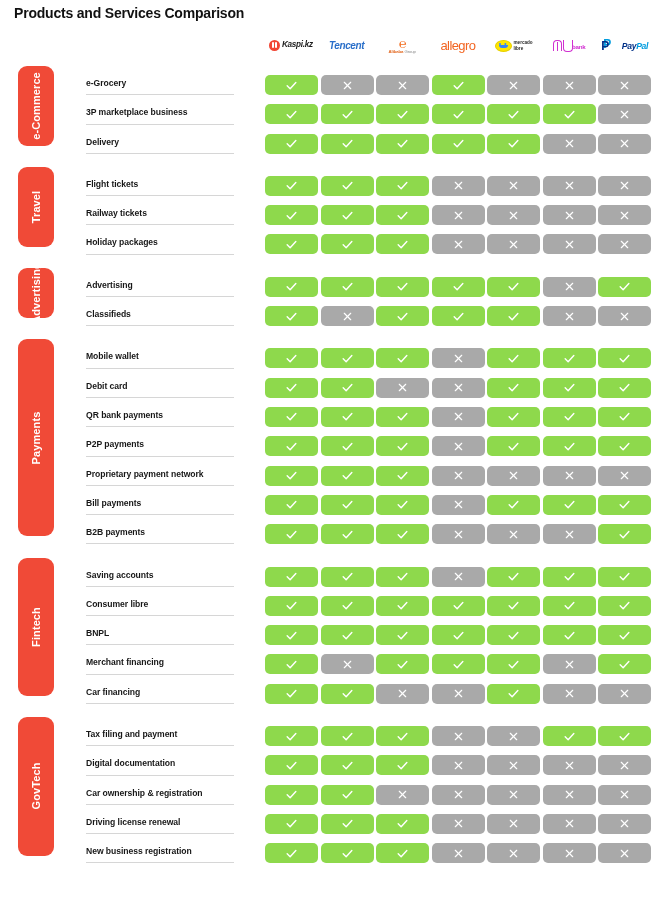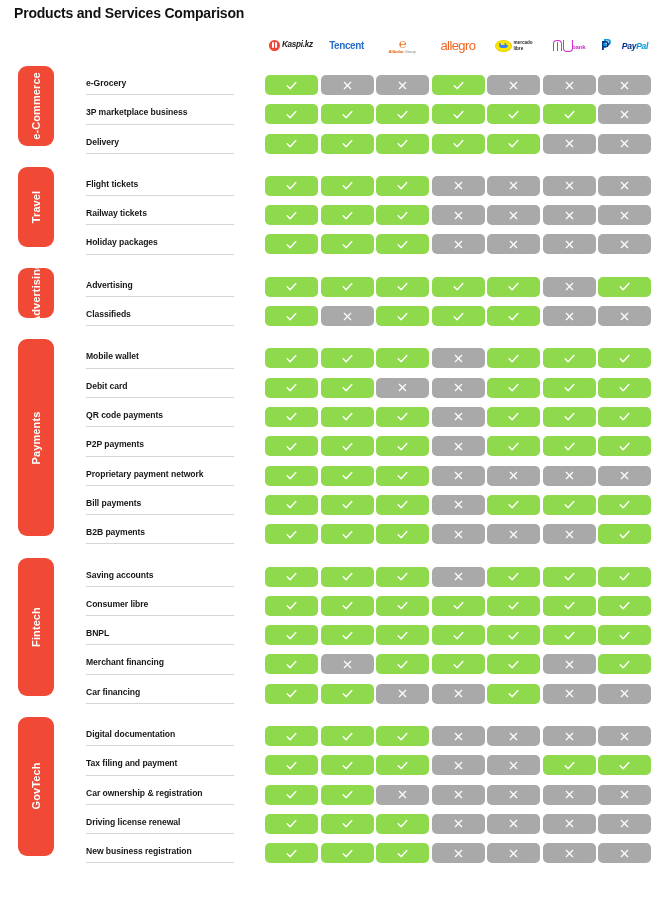--- a/index.html
+++ b/index.html
@@ -63,21 +63,21 @@
     width: 2px; height: 6px; background: #fff; border-radius: 1px;
   }
   .kaspi-mark::after {
     content: ""; position: absolute; left: 6px; top: 2.4px;
     width: 2px; height: 6px; background: #fff; border-radius: 1px;
   }
   .kaspi-txt { font-size: 8.2px; font-weight: bold; color: #1c1c1c; letter-spacing: -0.3px; font-style: italic; }
 
   .tencent-txt {
     font-size: 10px; font-weight: bold; color: #2a6fc9;
-    letter-spacing: -0.4px;
+    font-style: italic; letter-spacing: -0.4px;
   }
 
   .alibaba-wrap { display:flex; flex-direction:column; align-items:center; line-height:1; }
   .alibaba-glyph { font-size: 13px; color:#f36f21; font-style: italic; font-weight: bold; letter-spacing:-1px; }
   .alibaba-sub { font-size: 4.3px; color:#e2671f; font-weight: bold; letter-spacing:-0.1px; margin-top:0.5px;}
   .alibaba-sub i { color:#8a8a8a; font-style: normal; font-weight: normal;}
 
   .allegro-txt { font-size: 13px; color:#f26522; letter-spacing:-0.6px; font-weight: normal; text-align: center; }
 
   .ml-wrap { display:flex; align-items:center; gap:2px; }
@@ -847,21 +847,21 @@
             <div class="cell yes">
               <span>
                 <svg width="13" height="13" viewBox="0 0 24 24" fill="none" stroke="#ffffff" stroke-width="2.6" stroke-linecap="round" stroke-linejoin="round">
                   <polyline points="4,12.5 9.5,18 20,6.5"></polyline>
                 </svg>
               </span>
             </div>
           </div>
         </div>
         <div class="row">
-          <div class="row-label">QR code payments</div>
+          <div class="row-label">QR bank payments</div>
           <div class="row-rule"></div>
           <div class="cells">
             <div class="cell yes">
               <span>
                 <svg width="13" height="13" viewBox="0 0 24 24" fill="none" stroke="#ffffff" stroke-width="2.6" stroke-linecap="round" stroke-linejoin="round">
                   <polyline points="4,12.5 9.5,18 20,6.5"></polyline>
                 </svg>
               </span>
             </div>
             <div class="cell yes">
@@ -1428,20 +1428,77 @@
           </div>
         </div>
       </div>
     </div>
     <div class="group" style="top: 715px; height: 146.5px;">
       <div class="group-tab" style="top: 2px; height: 138.5px;">
         <span class="group-tab-label">GovTech</span>
       </div>
       <div class="rows">
         <div class="row">
+          <div class="row-label">Tax filing and payment</div>
+          <div class="row-rule"></div>
+          <div class="cells">
+            <div class="cell yes">
+              <span>
+                <svg width="13" height="13" viewBox="0 0 24 24" fill="none" stroke="#ffffff" stroke-width="2.6" stroke-linecap="round" stroke-linejoin="round">
+                  <polyline points="4,12.5 9.5,18 20,6.5"></polyline>
+                </svg>
+              </span>
+            </div>
+            <div class="cell yes">
+              <span>
+                <svg width="13" height="13" viewBox="0 0 24 24" fill="none" stroke="#ffffff" stroke-width="2.6" stroke-linecap="round" stroke-linejoin="round">
+                  <polyline points="4,12.5 9.5,18 20,6.5"></polyline>
+                </svg>
+              </span>
+            </div>
+            <div class="cell yes">
+              <span>
+                <svg width="13" height="13" viewBox="0 0 24 24" fill="none" stroke="#ffffff" stroke-width="2.6" stroke-linecap="round" stroke-linejoin="round">
+                  <polyline points="4,12.5 9.5,18 20,6.5"></polyline>
+                </svg>
+              </span>
+            </div>
+            <div class="cell no">
+              <span>
+                <svg width="11" height="11" viewBox="0 0 24 24" fill="none" stroke="#ffffff" stroke-width="2.6" stroke-linecap="round">
+                  <line x1="5" y1="5" x2="19" y2="19"></line>
+                  <line x1="19" y1="5" x2="5" y2="19"></line>
+                </svg>
+              </span>
+            </div>
+            <div class="cell no">
+              <span>
+                <svg width="11" height="11" viewBox="0 0 24 24" fill="none" stroke="#ffffff" stroke-width="2.6" stroke-linecap="round">
+                  <line x1="5" y1="5" x2="19" y2="19"></line>
+                  <line x1="19" y1="5" x2="5" y2="19"></line>
+                </svg>
+              </span>
+            </div>
+            <div class="cell yes">
+              <span>
+                <svg width="13" height="13" viewBox="0 0 24 24" fill="none" stroke="#ffffff" stroke-width="2.6" stroke-linecap="round" stroke-linejoin="round">
+                  <polyline points="4,12.5 9.5,18 20,6.5"></polyline>
+                </svg>
+              </span>
+            </div>
+            <div class="cell yes">
+              <span>
+                <svg width="13" height="13" viewBox="0 0 24 24" fill="none" stroke="#ffffff" stroke-width="2.6" stroke-linecap="round" stroke-linejoin="round">
+                  <polyline points="4,12.5 9.5,18 20,6.5"></polyline>
+                </svg>
+              </span>
+            </div>
+          </div>
+        </div>
+        <div class="row">
           <div class="row-label">Digital documentation</div>
           <div class="row-rule"></div>
           <div class="cells">
             <div class="cell yes">
               <span>
                 <svg width="13" height="13" viewBox="0 0 24 24" fill="none" stroke="#ffffff" stroke-width="2.6" stroke-linecap="round" stroke-linejoin="round">
                   <polyline points="4,12.5 9.5,18 20,6.5"></polyline>
                 </svg>
               </span>
             </div>
@@ -1481,77 +1538,20 @@
                   <line x1="5" y1="5" x2="19" y2="19"></line>
                   <line x1="19" y1="5" x2="5" y2="19"></line>
                 </svg>
               </span>
             </div>
             <div class="cell no">
               <span>
                 <svg width="11" height="11" viewBox="0 0 24 24" fill="none" stroke="#ffffff" stroke-width="2.6" stroke-linecap="round">
                   <line x1="5" y1="5" x2="19" y2="19"></line>
                   <line x1="19" y1="5" x2="5" y2="19"></line>
-                </svg>
-              </span>
-            </div>
-          </div>
-        </div>
-        <div class="row">
-          <div class="row-label">Tax filing and payment</div>
-          <div class="row-rule"></div>
-          <div class="cells">
-            <div class="cell yes">
-              <span>
-                <svg width="13" height="13" viewBox="0 0 24 24" fill="none" stroke="#ffffff" stroke-width="2.6" stroke-linecap="round" stroke-linejoin="round">
-                  <polyline points="4,12.5 9.5,18 20,6.5"></polyline>
-                </svg>
-              </span>
-            </div>
-            <div class="cell yes">
-              <span>
-                <svg width="13" height="13" viewBox="0 0 24 24" fill="none" stroke="#ffffff" stroke-width="2.6" stroke-linecap="round" stroke-linejoin="round">
-                  <polyline points="4,12.5 9.5,18 20,6.5"></polyline>
-                </svg>
-              </span>
-            </div>
-            <div class="cell yes">
-              <span>
-                <svg width="13" height="13" viewBox="0 0 24 24" fill="none" stroke="#ffffff" stroke-width="2.6" stroke-linecap="round" stroke-linejoin="round">
-                  <polyline points="4,12.5 9.5,18 20,6.5"></polyline>
-                </svg>
-              </span>
-            </div>
-            <div class="cell no">
-              <span>
-                <svg width="11" height="11" viewBox="0 0 24 24" fill="none" stroke="#ffffff" stroke-width="2.6" stroke-linecap="round">
-                  <line x1="5" y1="5" x2="19" y2="19"></line>
-                  <line x1="19" y1="5" x2="5" y2="19"></line>
-                </svg>
-              </span>
-            </div>
-            <div class="cell no">
-              <span>
-                <svg width="11" height="11" viewBox="0 0 24 24" fill="none" stroke="#ffffff" stroke-width="2.6" stroke-linecap="round">
-                  <line x1="5" y1="5" x2="19" y2="19"></line>
-                  <line x1="19" y1="5" x2="5" y2="19"></line>
-                </svg>
-              </span>
-            </div>
-            <div class="cell yes">
-              <span>
-                <svg width="13" height="13" viewBox="0 0 24 24" fill="none" stroke="#ffffff" stroke-width="2.6" stroke-linecap="round" stroke-linejoin="round">
-                  <polyline points="4,12.5 9.5,18 20,6.5"></polyline>
-                </svg>
-              </span>
-            </div>
-            <div class="cell yes">
-              <span>
-                <svg width="13" height="13" viewBox="0 0 24 24" fill="none" stroke="#ffffff" stroke-width="2.6" stroke-linecap="round" stroke-linejoin="round">
-                  <polyline points="4,12.5 9.5,18 20,6.5"></polyline>
                 </svg>
               </span>
             </div>
           </div>
         </div>
         <div class="row">
           <div class="row-label">Car ownership &amp; registration</div>
           <div class="row-rule"></div>
           <div class="cells">
             <div class="cell yes">

